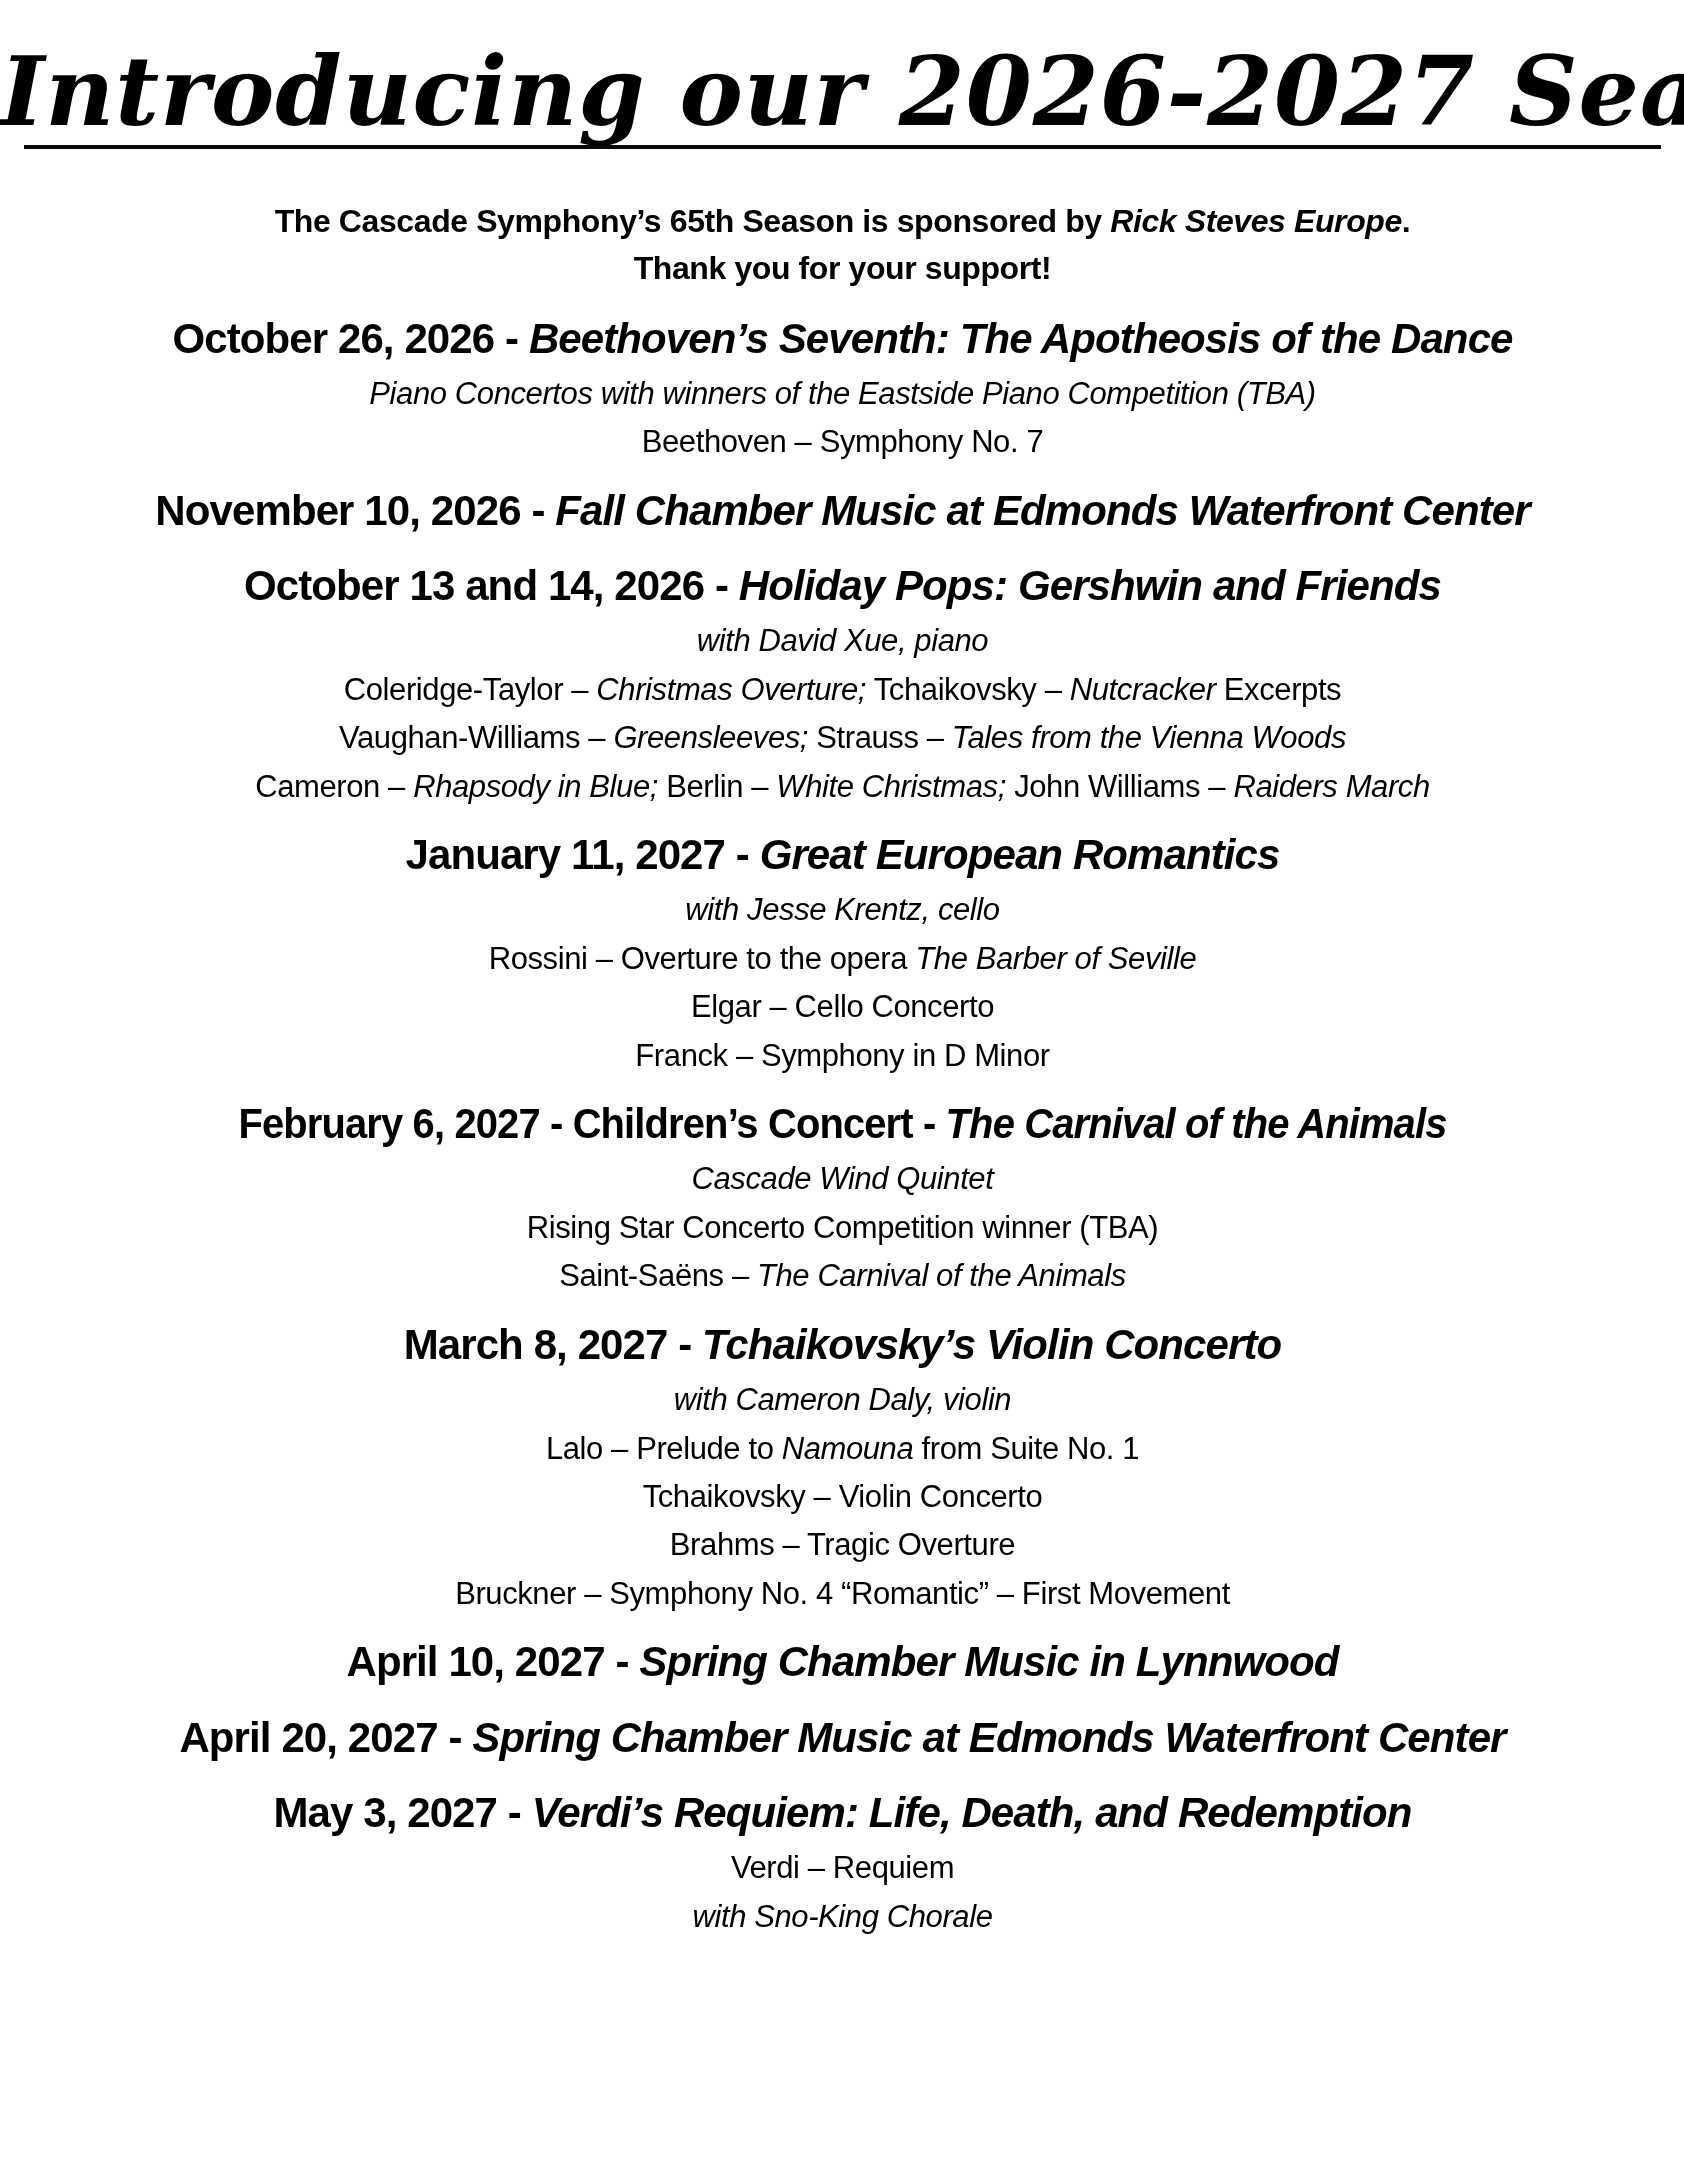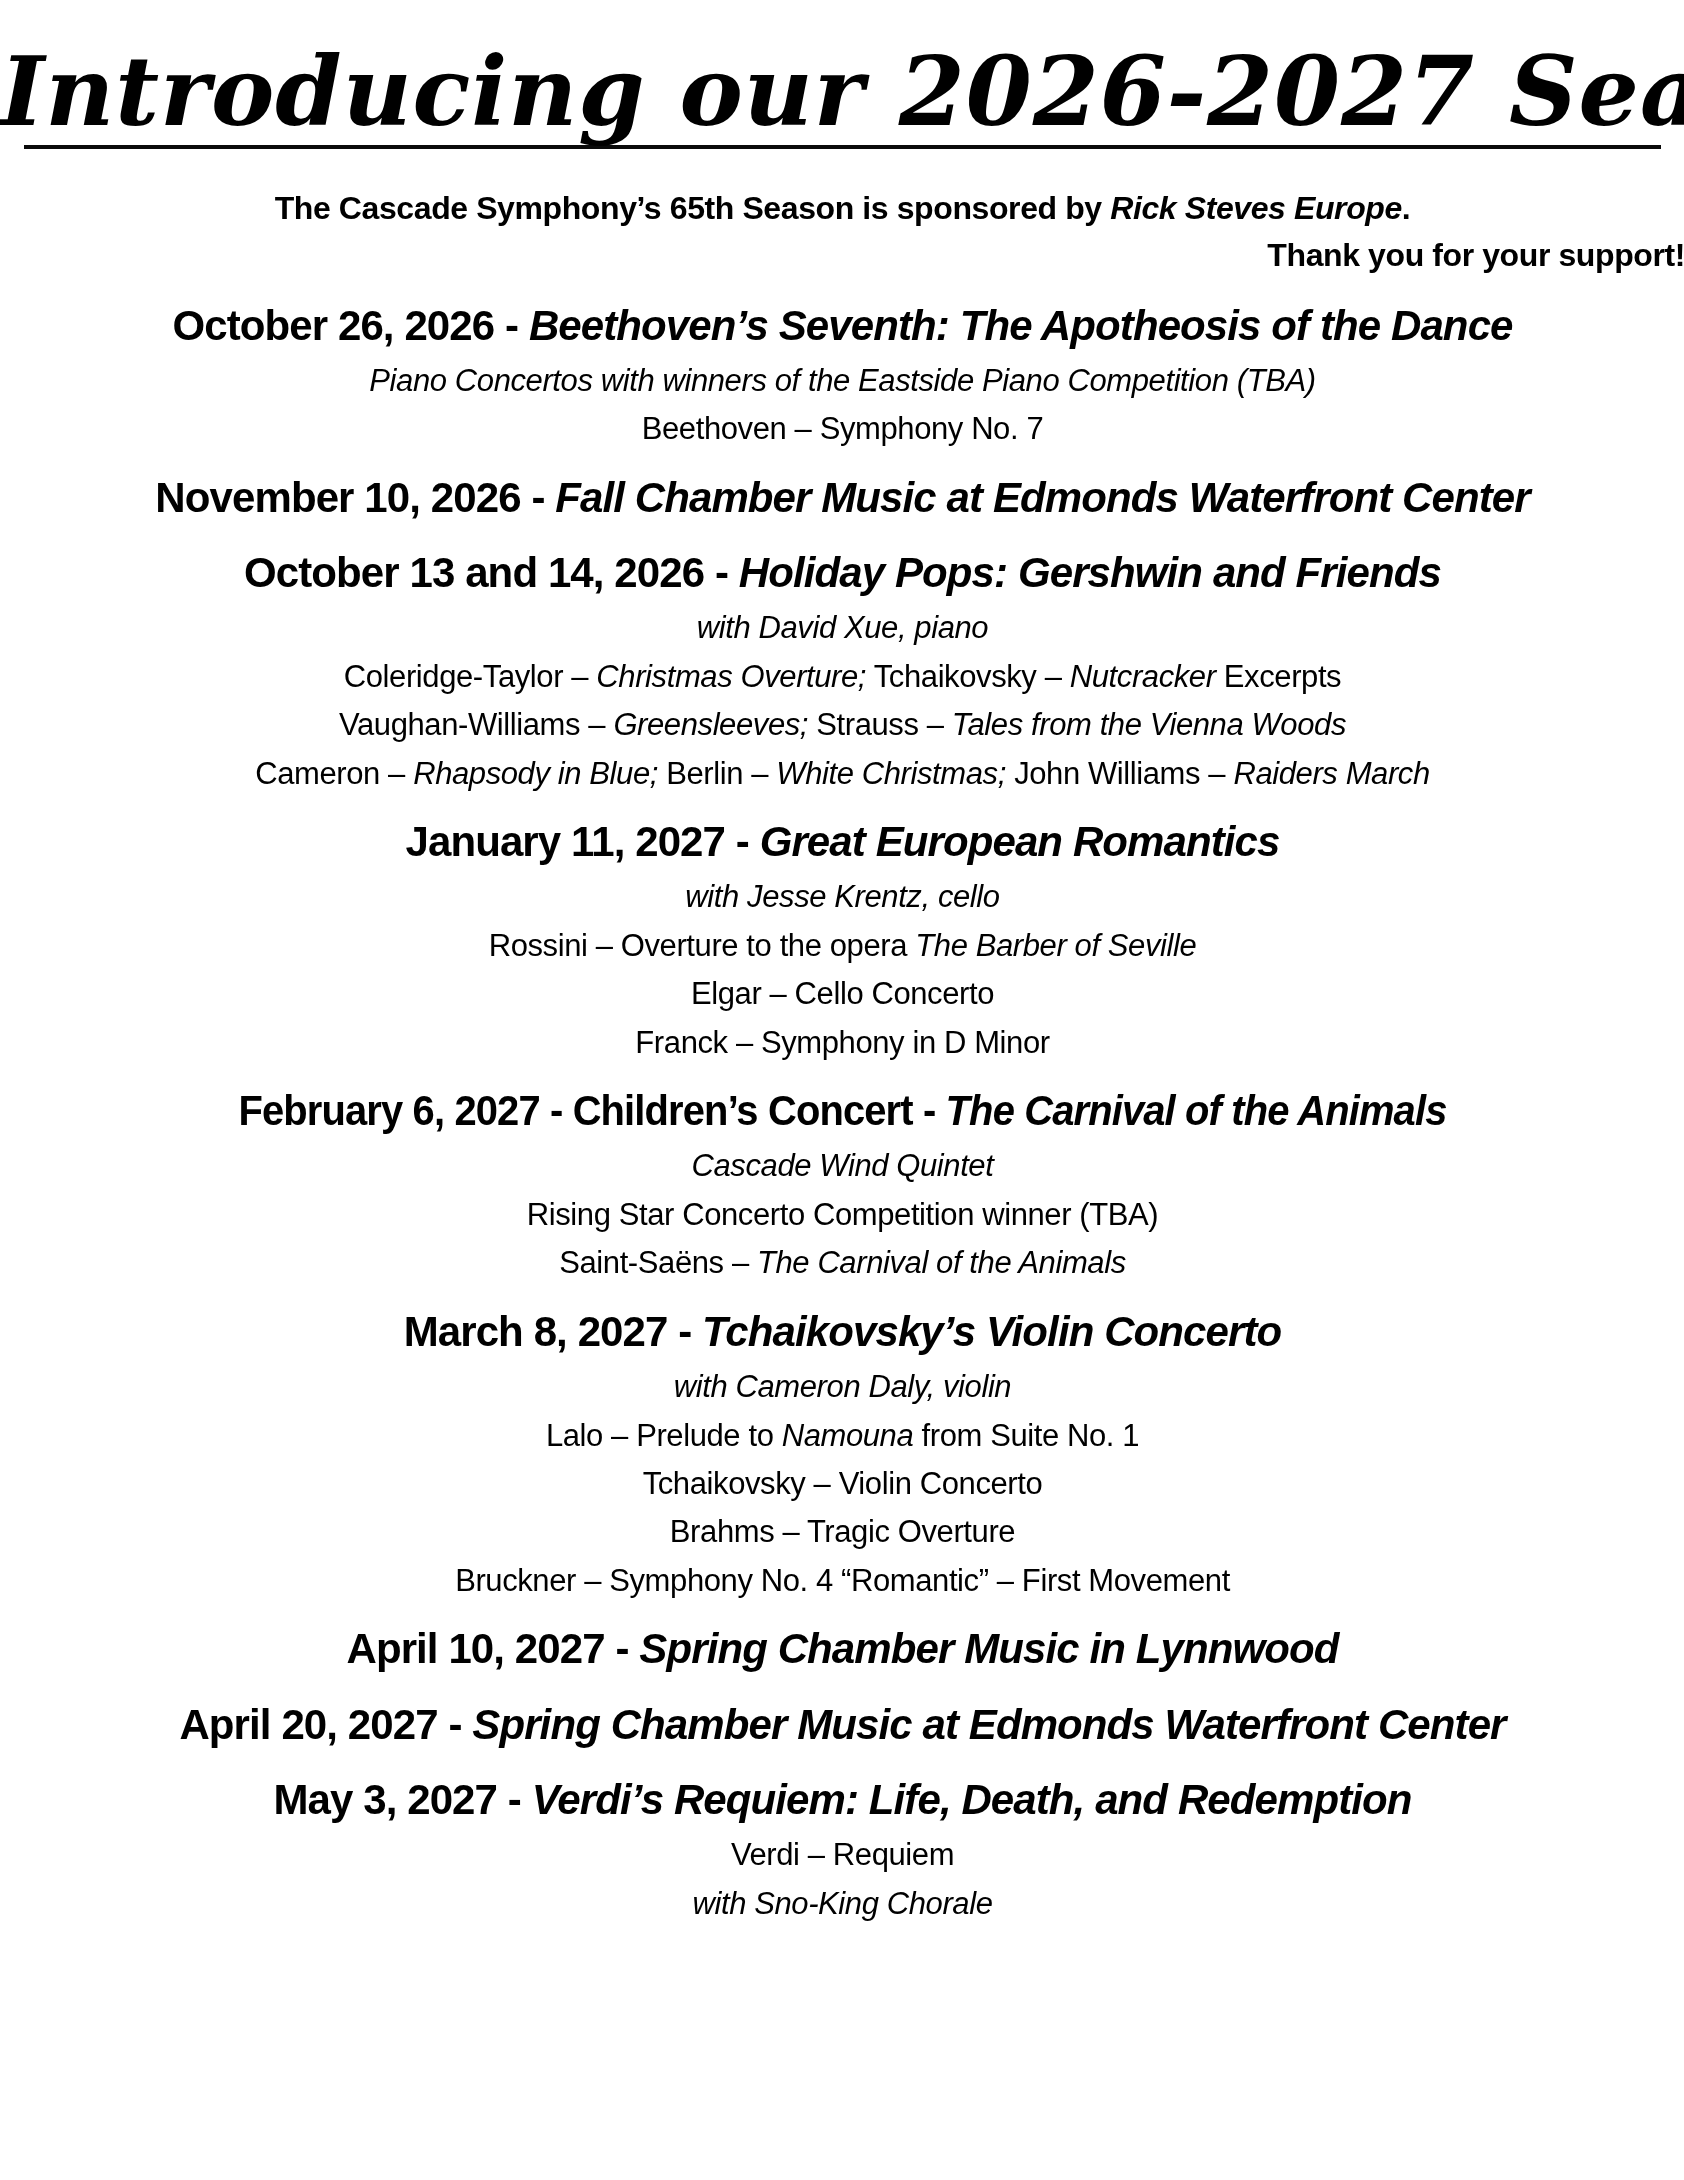--- a/index.html
+++ b/index.html
@@ -42,24 +42,24 @@
     line-height: 1;
     letter-spacing: 0.9px;
     white-space: nowrap;
   }
   
   .intro {
     text-align: center;
     font-weight: 700;
     font-size: 32px;
     line-height: 1.25;
-    margin: 2px 0 0 0;
+    margin: 15px 0 0 0;
     letter-spacing: -0.4px;
   }
-  .intro + .intro { margin-top: 6.8px; text-align: right; }
+  .intro + .intro { margin-top: 6.8px; }
   .it { font-style: italic; }
   
   .events { text-align: center; }
   .event { margin-top: 27px; }
   .event-heading {
     margin: 0 0 8.5px 0;
     font-size: 42px;
     font-weight: 700;
     line-height: 1.15;
     letter-spacing: -0.9px;

